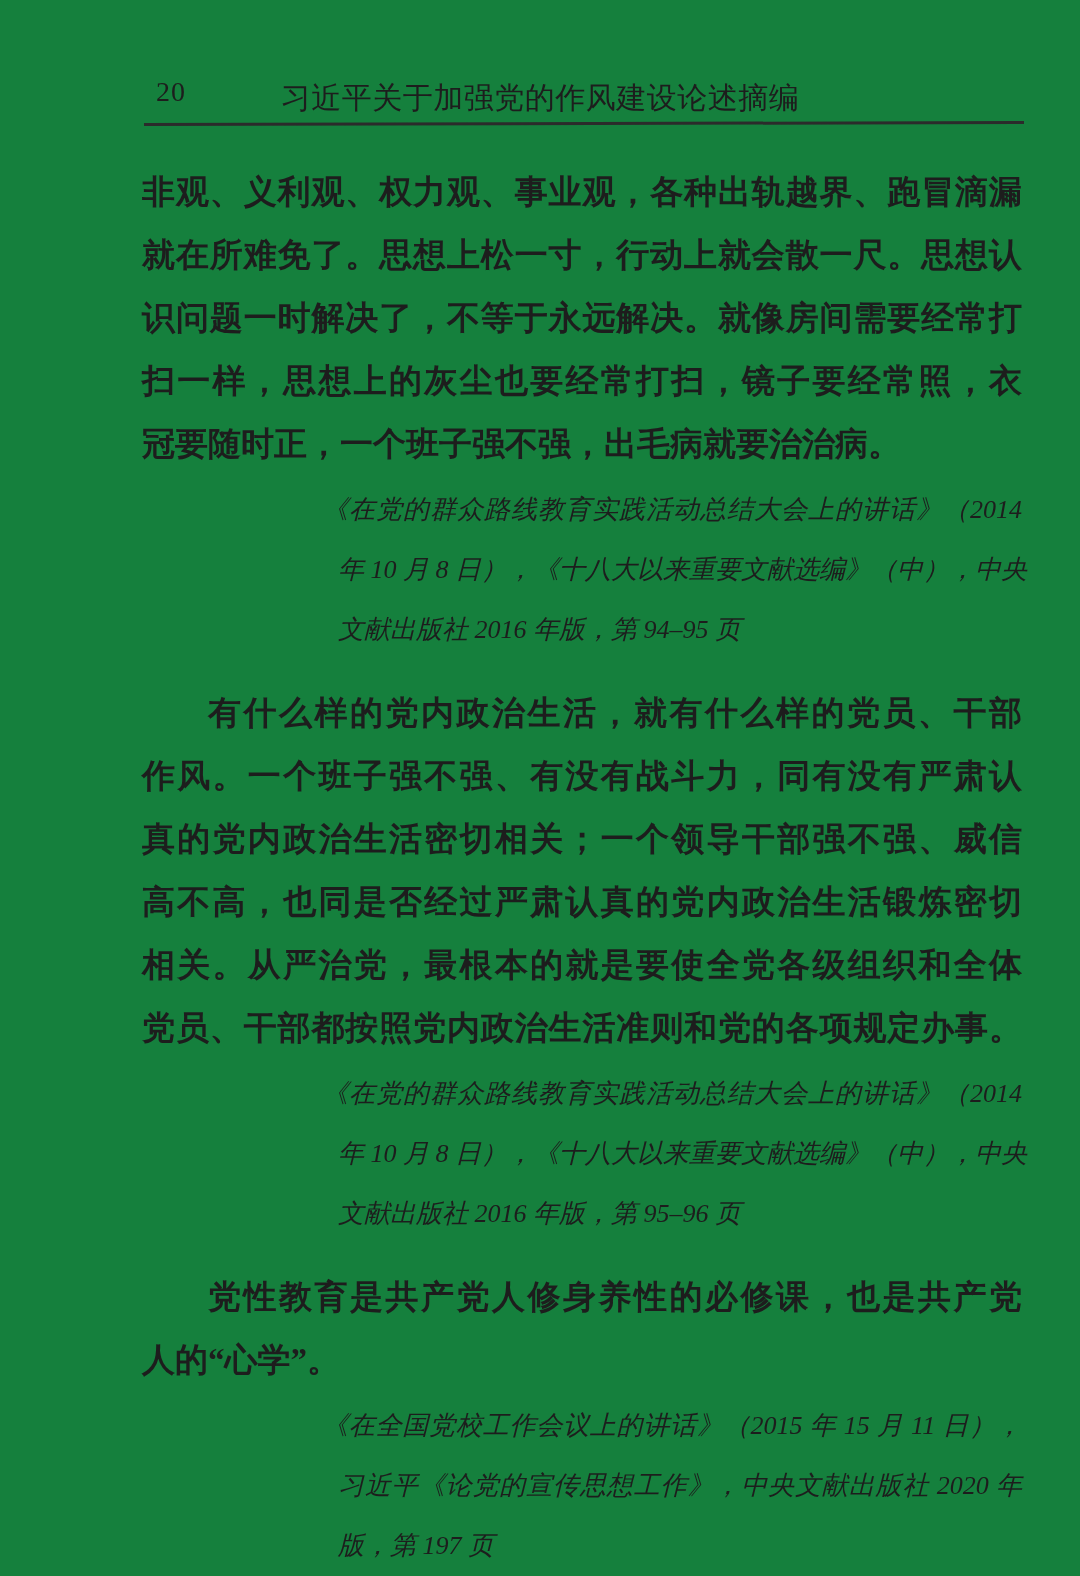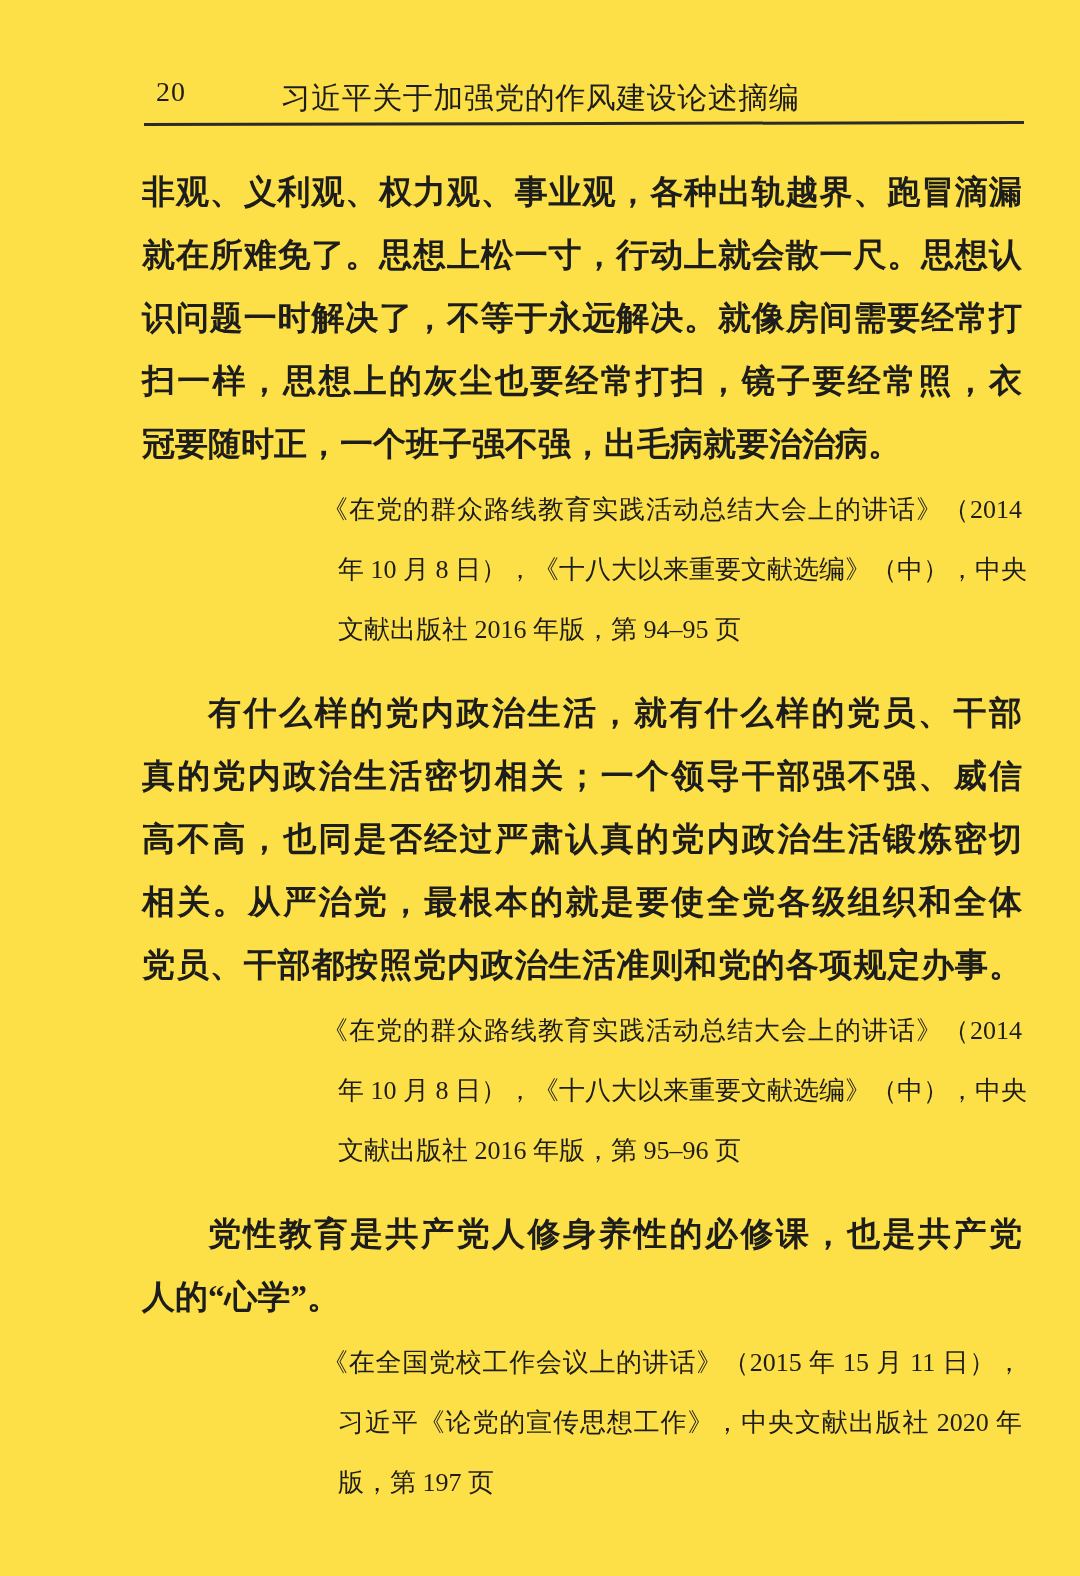--- a/index.html
+++ b/index.html
@@ -5,21 +5,21 @@
   html, body {
     margin: 0;
     padding: 0;
     background: #e8e8e8;
   }
   .page {
     position: relative;
     width: 1080px;
     height: 1576px;
     margin: 0 auto;
-    background: #fde047;
+    background: #15803d;
     color: #1d1d1d;
     font-family: "Liberation Serif", "DejaVu Serif", serif;
     overflow: hidden;
   }
   
   .page-header {
     position: relative;
     height: 125px;
   }
   .page-number {
@@ -70,20 +70,21 @@
   .body-line.natural {
     text-align-last: left;
   }
   .body-line.indent {
     text-indent: 2em;
   }
   .citation-block {
     margin-top: 4px;
     padding-left: 196px;
     font-size: 26px;
+    font-style: italic;
   }
   .cit-line {
     line-height: 60px;
     height: 60px;
     text-align: justify;
     text-align-last: justify;
     white-space: nowrap;
   }
   .cit-line.first {
     margin-left: -16px;
@@ -114,20 +115,21 @@
     </div>
 
     <div class="citation-block">
       <div class="cit-line first">《在党的群众路线教育实践活动总结大会上的讲话》（2014</div>
       <div class="cit-line">年 10 月 8 日），《十八大以来重要文献选编》（中），中央</div>
       <div class="cit-line natural">文献出版社 2016 年版，第 94–95 页</div>
     </div>
 
     <div class="paragraph-block">
       <div class="body-line indent">有什么样的党内政治生活，就有什么样的党员、干部</div>
+      <div class="body-line">作风。一个班子强不强、有没有战斗力，同有没有严肃认</div>
       <div class="body-line">真的党内政治生活密切相关；一个领导干部强不强、威信</div>
       <div class="body-line">高不高，也同是否经过严肃认真的党内政治生活锻炼密切</div>
       <div class="body-line">相关。从严治党，最根本的就是要使全党各级组织和全体</div>
       <div class="body-line">党员、干部都按照党内政治生活准则和党的各项规定办事。</div>
     </div>
 
     <div class="citation-block">
       <div class="cit-line first">《在党的群众路线教育实践活动总结大会上的讲话》（2014</div>
       <div class="cit-line">年 10 月 8 日），《十八大以来重要文献选编》（中），中央</div>
       <div class="cit-line natural">文献出版社 2016 年版，第 95–96 页</div>

